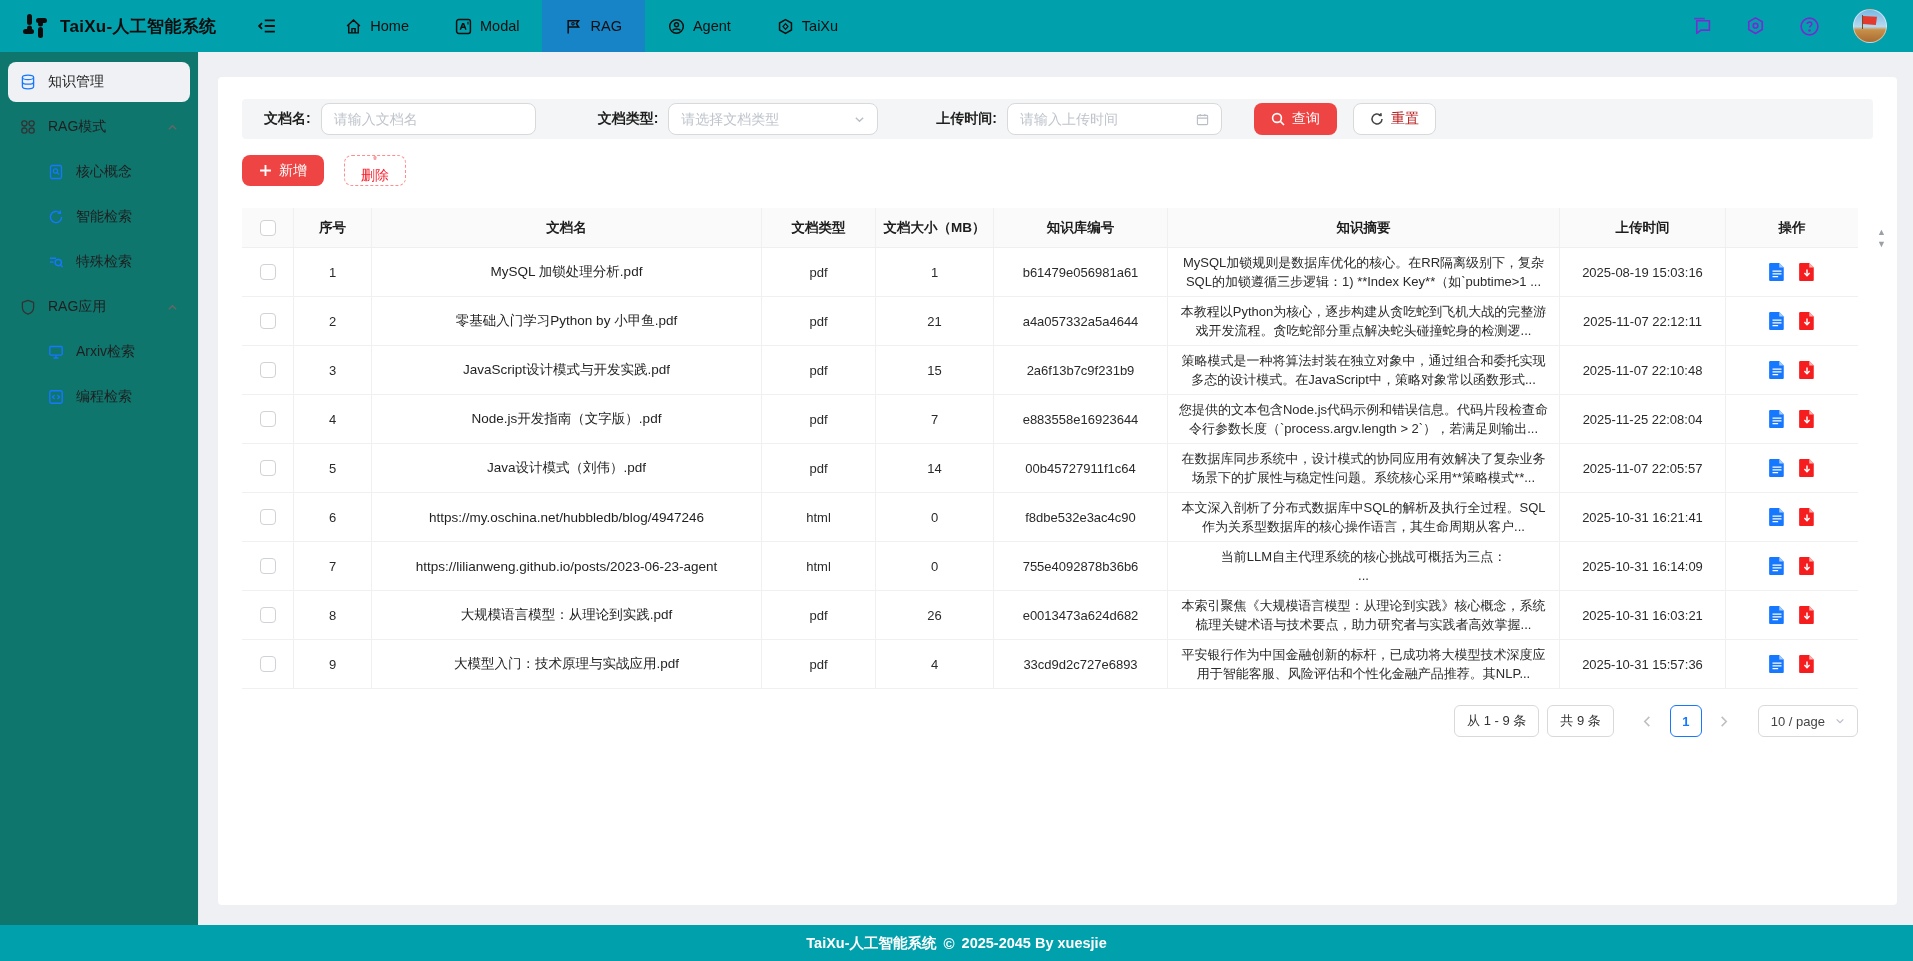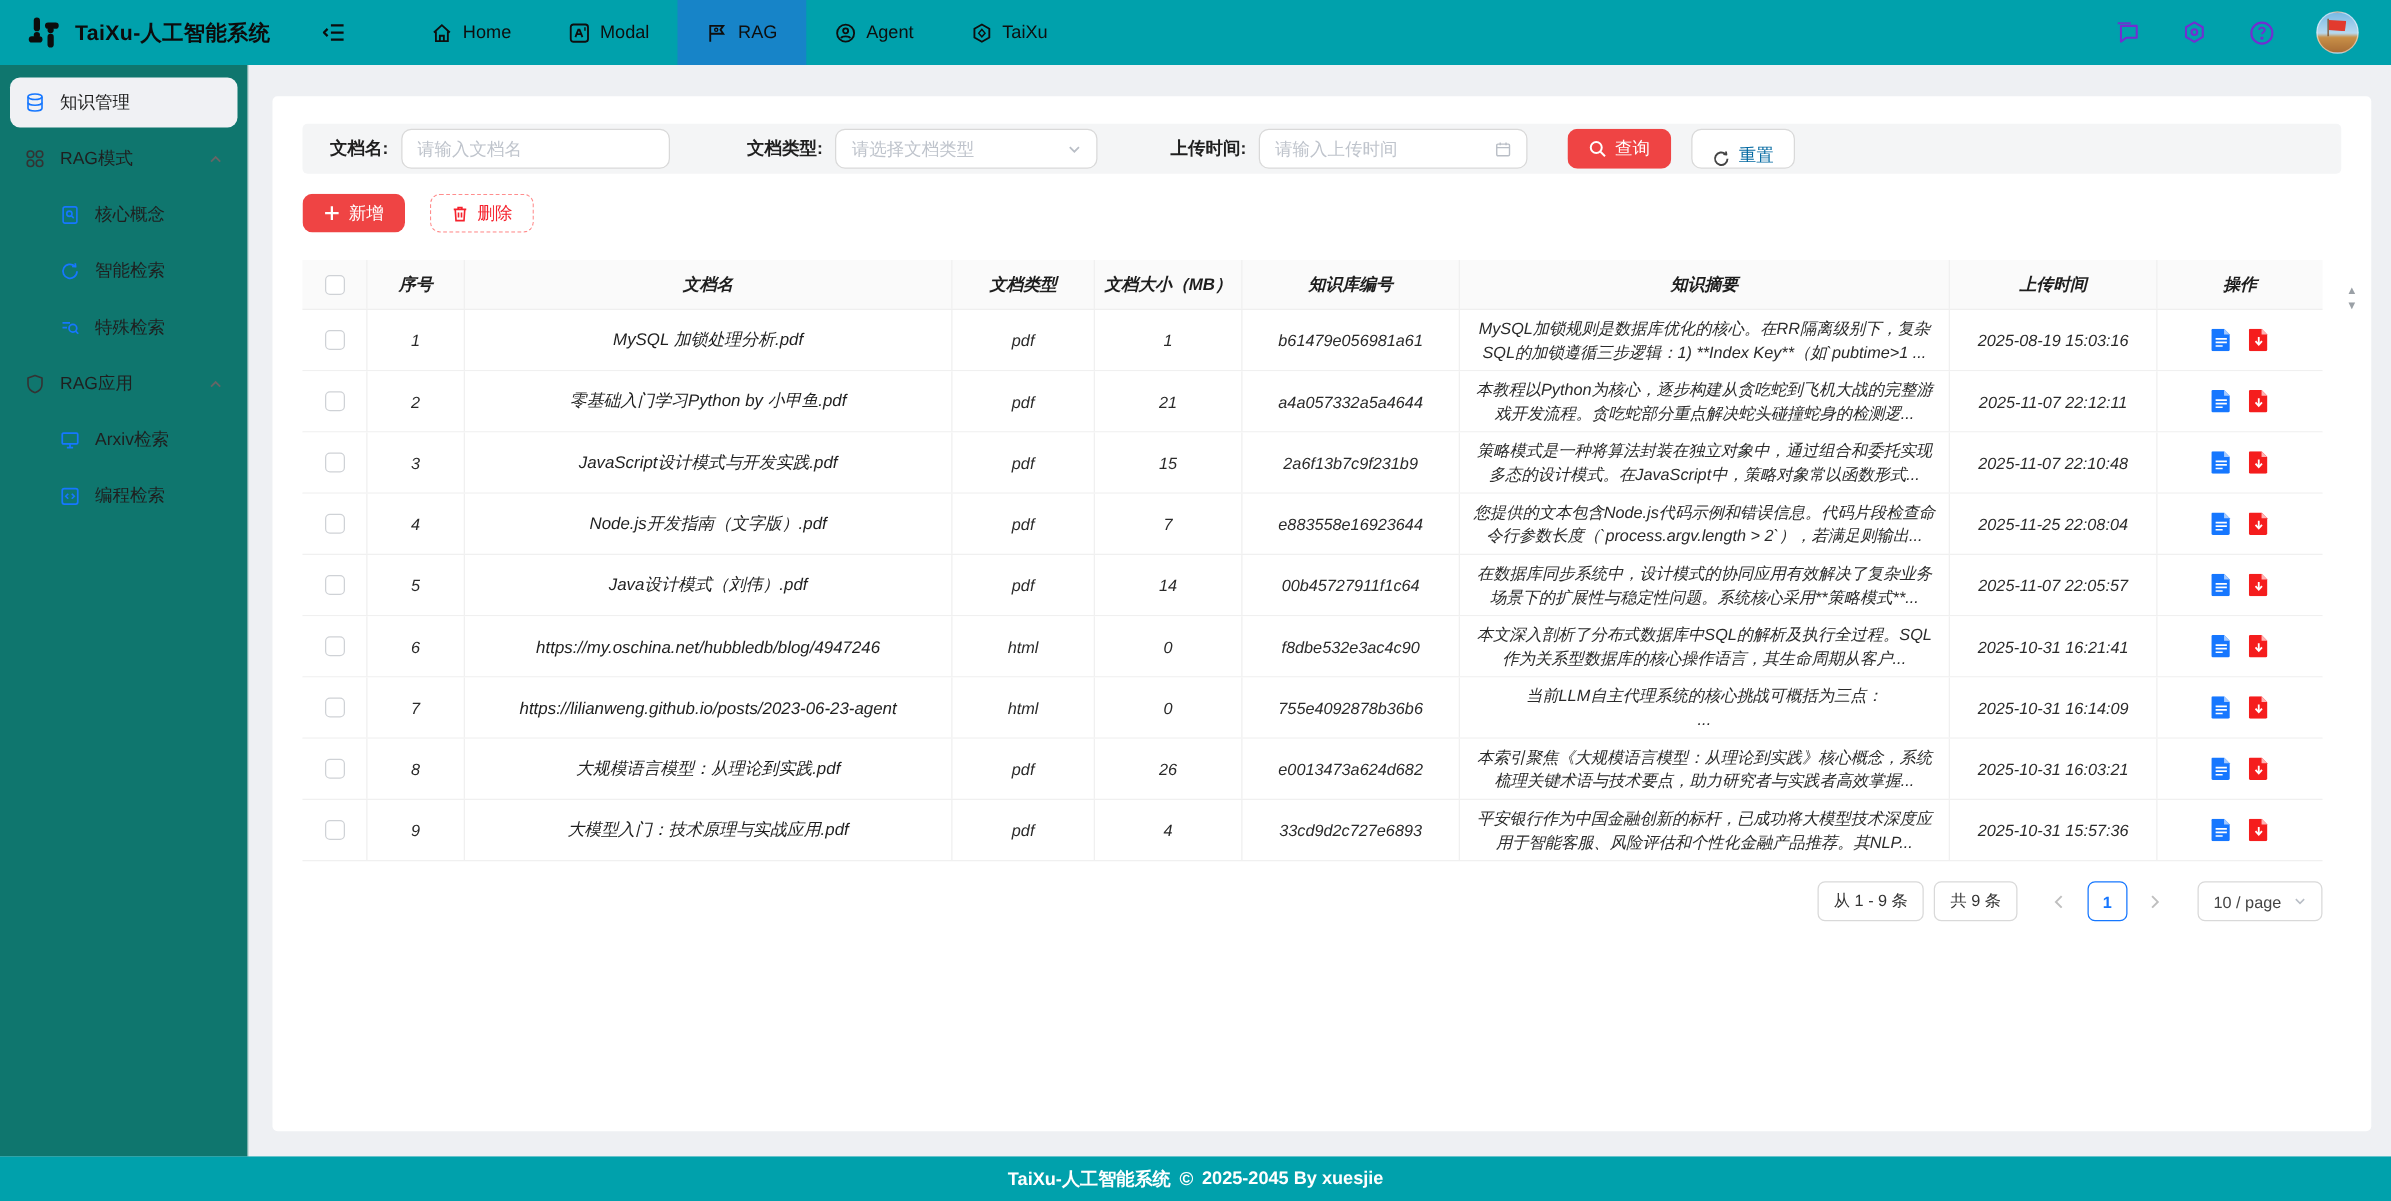--- a/index.html
+++ b/index.html
@@ -47,33 +47,33 @@
     border:1px solid #d9d9d9; border-radius:8px; height:32px; padding:0 12px; }
   .f-input input { border:none; outline:none; font-size:14px; width:100%; background:transparent;
     font-family:inherit; color:#333; }
   .f-input input::placeholder { color:#bfc4cc; }
   .f-input .suffix { color:#b9bec6; display:inline-flex; margin-left:8px; flex:none;}
   .w215 { width:215px; } .w210 { width:210px;gap:24px; }
   .gap62 { margin-left:62px; } .gap58 { margin-left:58px; }
   .btn { display:inline-flex; align-items:center; gap:7px; height:32px; border-radius:8px;
     font-size:14px; padding:0 16px; cursor:pointer; border:1px solid transparent; white-space:nowrap;}
   .btn-teal { background:#ef4444; color:#fff; }
-  .btn-plain { background:#fff; border-color:#d9d9d9; color:#0369a1;align-items:flex-end; }
-  .btn-danger { background:#fff; border:1px dashed #ff8d8d; color:#f5222d; }
+  .btn-plain { background:#fff; border-color:#d9d9d9; color:#b91c1c; }
+  .btn-danger { background:#fff; border:1px dashed #ff8d8d; color:#f5222d;flex-direction:column; }
   .filter-bar .btn-teal { margin-left:32px; }
   .filter-bar .btn-plain { margin-left:16px; }
 
   
   .toolbar { display:flex; margin-top:16px; flex:none;}
   .toolbar .btn { height:31px; }
   .toolbar .btn-danger { margin-left:20px; }
 
   
   .table { margin-top:22px; flex:none; position:relative; }
-  .trow, .thead { display:flex; align-items:stretch;font-style:italic; }
+  .trow, .thead { display:flex; align-items:stretch; }
   .thead { background:#fafafa; height:40px; }
   .th { font-size:13.5px; font-weight:bold; color:#1d1d1d; }
   .th, .td { display:flex; align-items:center; justify-content:center; text-align:center;
     border-right:1px solid #f0f0f0; padding:0 6px; flex:none;}
   .thead { border-bottom:1px solid #efefef; }
   .trow { height:49px; border-bottom:1px solid #f0f0f0; background:#fff;}
   .td { font-size:13px; color:#2a2a2a; }
   .col-check { width:52px; } .col-idx { width:78px; } .col-name { width:390px; }
   .col-type { width:114px; } .col-size { width:118px; } .col-kb { width:174px; }
   .col-sum { width:392px; } .col-time { width:166px; } .col-op { width:132px; border-right:none;}

